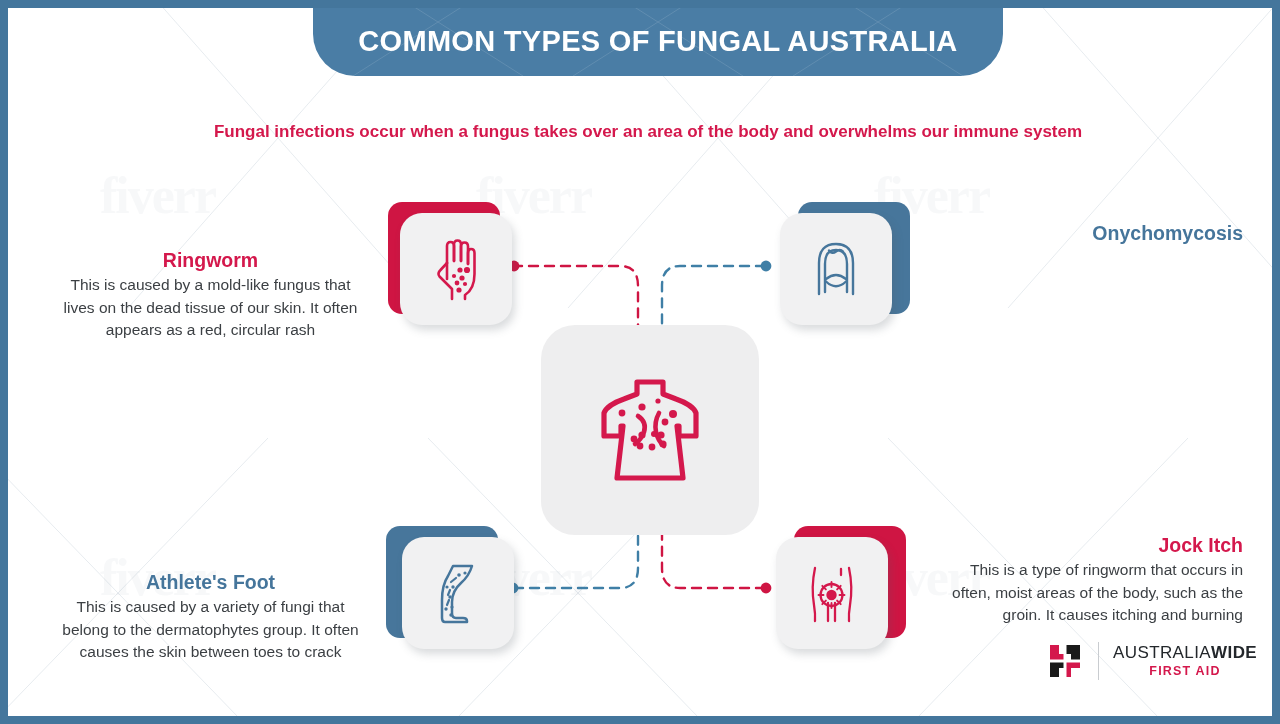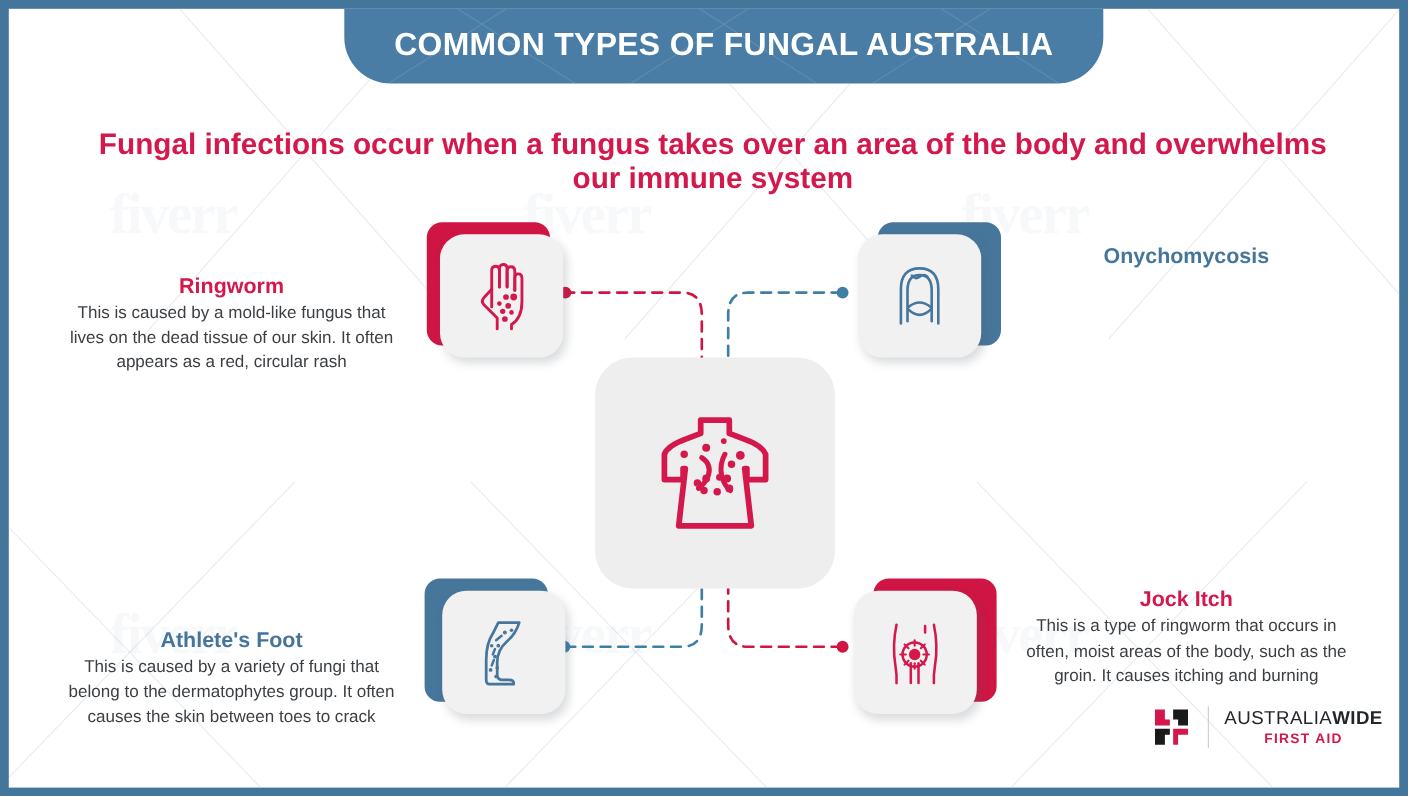--- a/index.html
+++ b/index.html
@@ -80,21 +80,21 @@
   .banner-deco { position: absolute; inset: 0; pointer-events: none; }
 
   
   .subtitle {
     position: absolute;
     left: 60px;
     top: 108px;
     width: 1160px;
     text-align: center;
     color: #d4184c;
-    font-size: 27px;
+    font-size: 17px;
     font-weight: 700;
     line-height: 31px;
     z-index: 4;
   }
 
   
   .connectors {
     position: absolute;
     inset: 0;
     z-index: 2;
@@ -167,21 +167,21 @@
   }
   .txt p {
     font-size: 15.5px;
     line-height: 22.5px;
     color: #3b3f43;
   }
   .t-red  h3 { color: #d4184c; }
   .t-blue h3 { color: #45759b; }
 
   .align-right { text-align: center; margin-top: 36px; }
-  .align-left  { text-align: center; }
+  .align-left  { text-align: right; margin-left: 12px; }
 
   .t-ringworm { left: 50px;  top: 203px; }
   .t-onycho   { left: 918px; top: 212px; }
   .t-athlete  { left: 50px;  top: 525px; }
   .t-jock     { left: 918px; top: 524px; }
 
   
   .logo {
     position: absolute;
     left: 1035px;

